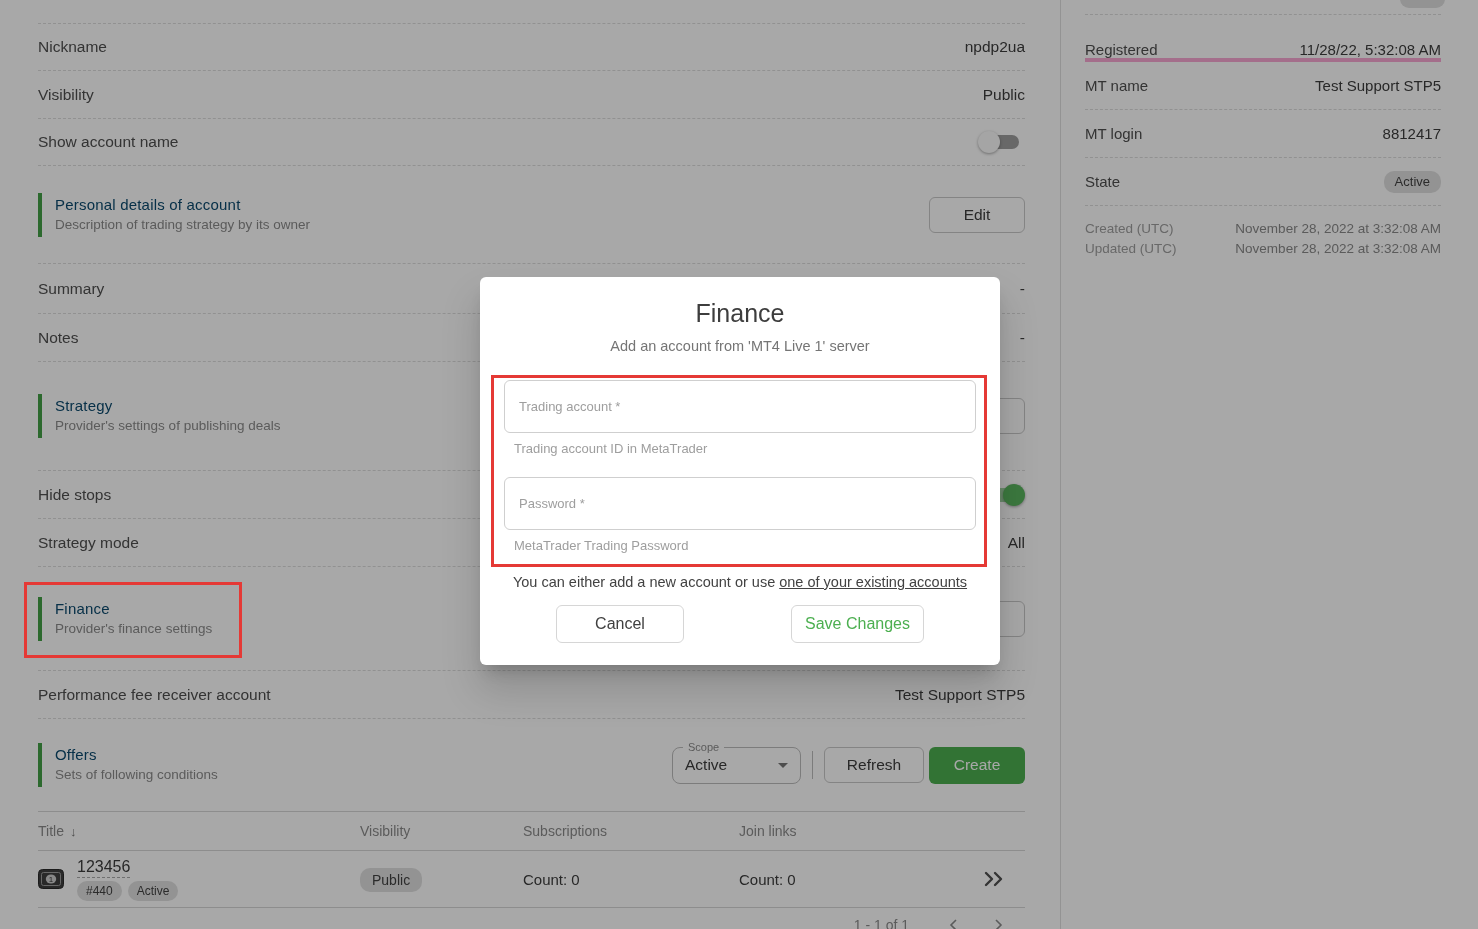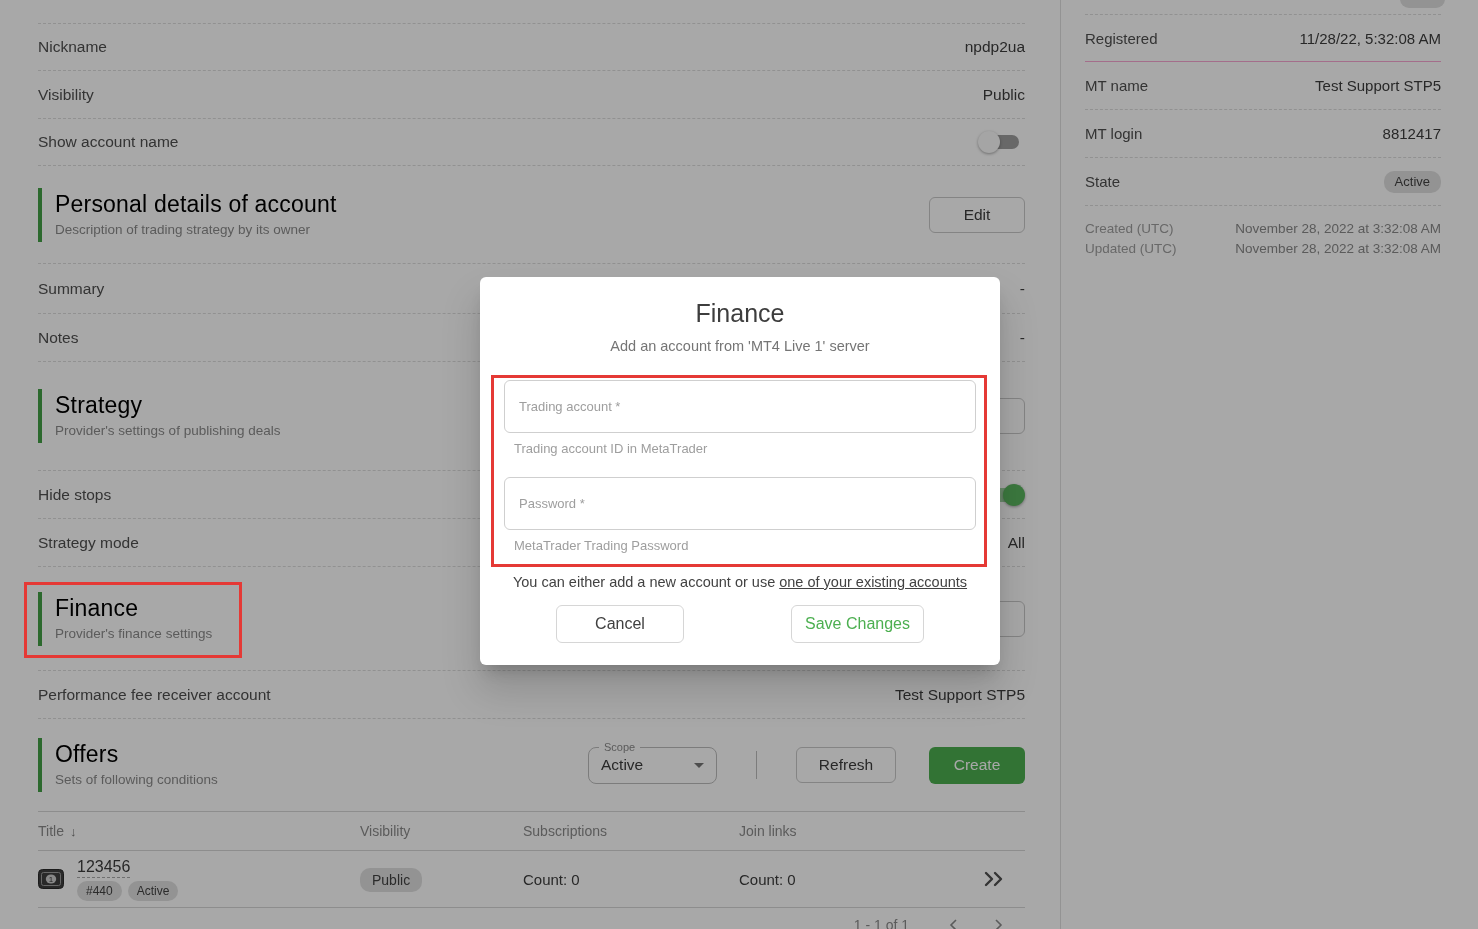--- a/index.html
+++ b/index.html
@@ -11,39 +11,39 @@
   .main { position:absolute; left:38px; top:0; width:987px; height:929px; }
   .row { display:flex; justify-content:space-between; align-items:center;
          border-bottom:1px dashed #dcdcdc; font-size:15.5px; }
   .row.first { border-top:1px dashed #dcdcdc; margin-top:23px; }
   .row-label { color:#4f4f4f; }
   .row-value { color:#3d3d3d; text-align:right; }
 
   .section { display:flex; justify-content:space-between; align-items:center;
              border-bottom:1px dashed #dcdcdc; }
   .section-head { border-left:4px solid #43a047; padding:3px 0 5px 13px; }
-  .section-title { font-size:23px; color:#000000; letter-spacing:.2px; }
+  .section-title { font-size:15px; color:#0c4a6e; letter-spacing:.2px; }
   .section-sub { font-size:13.5px; color:#8b8b8b; margin-top:4px; }
 
   .btn { font-family:inherit; background:#fff; border:1px solid #c9c9c9; border-radius:6px;
          height:36px; font-size:15.5px; color:#3d3d3d; cursor:pointer; }
   .btn-edit { width:96px; }
 
   
   .switch { position:relative; width:47px; height:24px; flex:none; }
   .switch .track { position:absolute; top:5px; width:34px; height:14px; border-radius:7px; }
   .switch .thumb { position:absolute; top:1px; width:22px; height:22px; border-radius:50%;
                    box-shadow:0 1px 3px rgba(0,0,0,.35); }
   .switch.off .track { left:7px; background:#9e9e9e; }
   .switch.off .thumb { left:0; background:#fafafa; }
   .switch.on .track { left:6px; background:#a5d6a7; }
   .switch.on .thumb { right:0; background:#5cb860; }
 
   
-  .offers-controls { display:flex; align-items:center;gap:28px; }
+  .offers-controls { display:flex; align-items:center; }
   .select { position:relative; width:129px; height:37px; border:1px solid #bdbdbd; border-radius:8px;
             display:flex; align-items:center; padding:0 12px; cursor:pointer; background:#fff; }
   .select-label { position:absolute; top:-7px; left:10px; background:#fff; padding:0 5px;
                   font-size:11px; color:#8b8b8b; }
   .select-value { font-size:15.5px; color:#3d3d3d; }
   .caret { margin-left:auto; width:0; height:0; border-left:5px solid transparent;
            border-right:5px solid transparent; border-top:5px solid #757575; }
   .vsep { width:1px; height:28px; background:#bdbdbd; margin:0 11px; }
   .btn-refresh { width:100px; margin-right:5px; }
   .btn-create { width:96px; height:37px; background:#4caf50; border:none; border-radius:6px;
@@ -62,21 +62,21 @@
            padding:2px 9px; line-height:16px; white-space:nowrap; }
   .chev2 { justify-self:end; margin-right:20px; }
   .pager { display:flex; align-items:center; justify-content:flex-end; gap:38px;
            font-size:14px; color:#8b8b8b; margin-top:9px; padding-right:20px; }
 
   
   .vdivider { position:absolute; left:1060px; top:0; width:1px; height:929px; background:#dfdfdf; }
   .sidebar { position:absolute; left:1085px; top:0; width:356px; height:929px; font-size:15px; }
   .sb-row { display:flex; justify-content:space-between; align-items:center; height:48px; }
   .sb-row.dashed { border-bottom:1px dashed #dcdcdc; }
-  .sb-row.solid { border-bottom:1px solid #f9a8d4; }
+  .sb-row.solid { border-bottom:4px solid #f9a8d4;align-items:flex-end; }
   .sb-top { border-top:1px dashed #dcdcdc; margin-top:14px; }
   .sb-label { color:#4f4f4f; }
   .sb-value { color:#3d3d3d; text-align:right; }
   .sb-section-title { font-size:13px; font-weight:bold; color:#555; letter-spacing:.4px; }
   .sb-meta { padding:13px 0; font-size:13.5px; line-height:20px; }
   .sb-meta .m { display:flex; justify-content:space-between; }
   .sb-meta .ml { color:#9e9e9e; }
   .sb-meta .mv { color:#8a8a8a; }
   .partial-badge { position:absolute; left:1400px; top:-10px; width:45px; height:18px;
                    border-radius:9px; background:#e0e0e0; }

